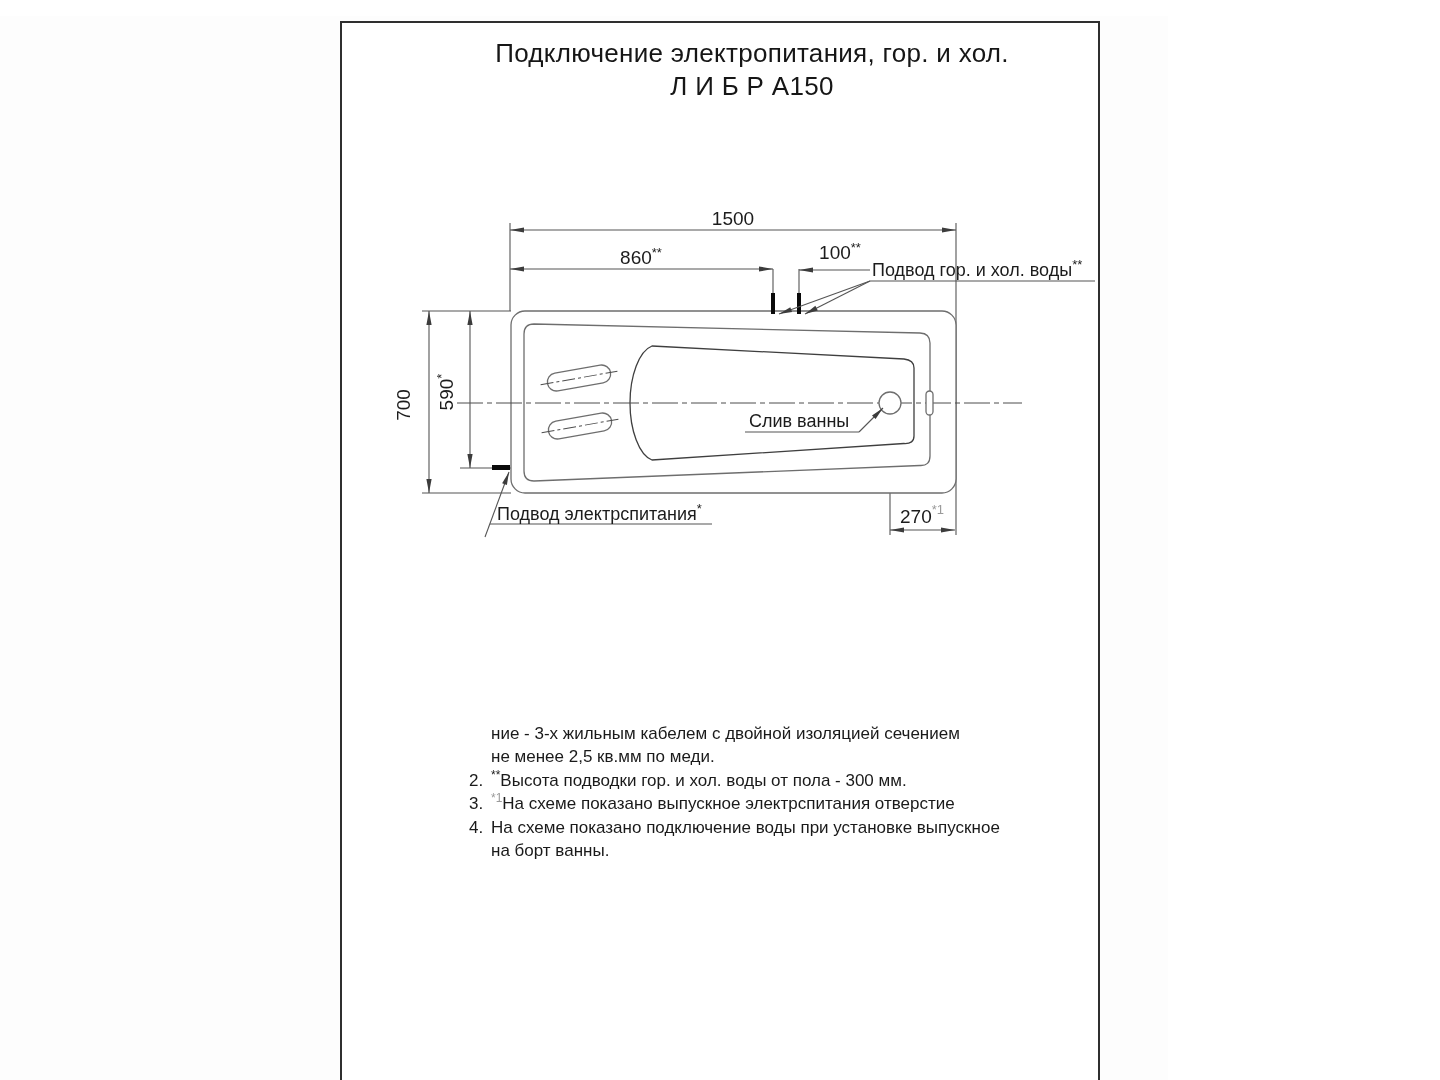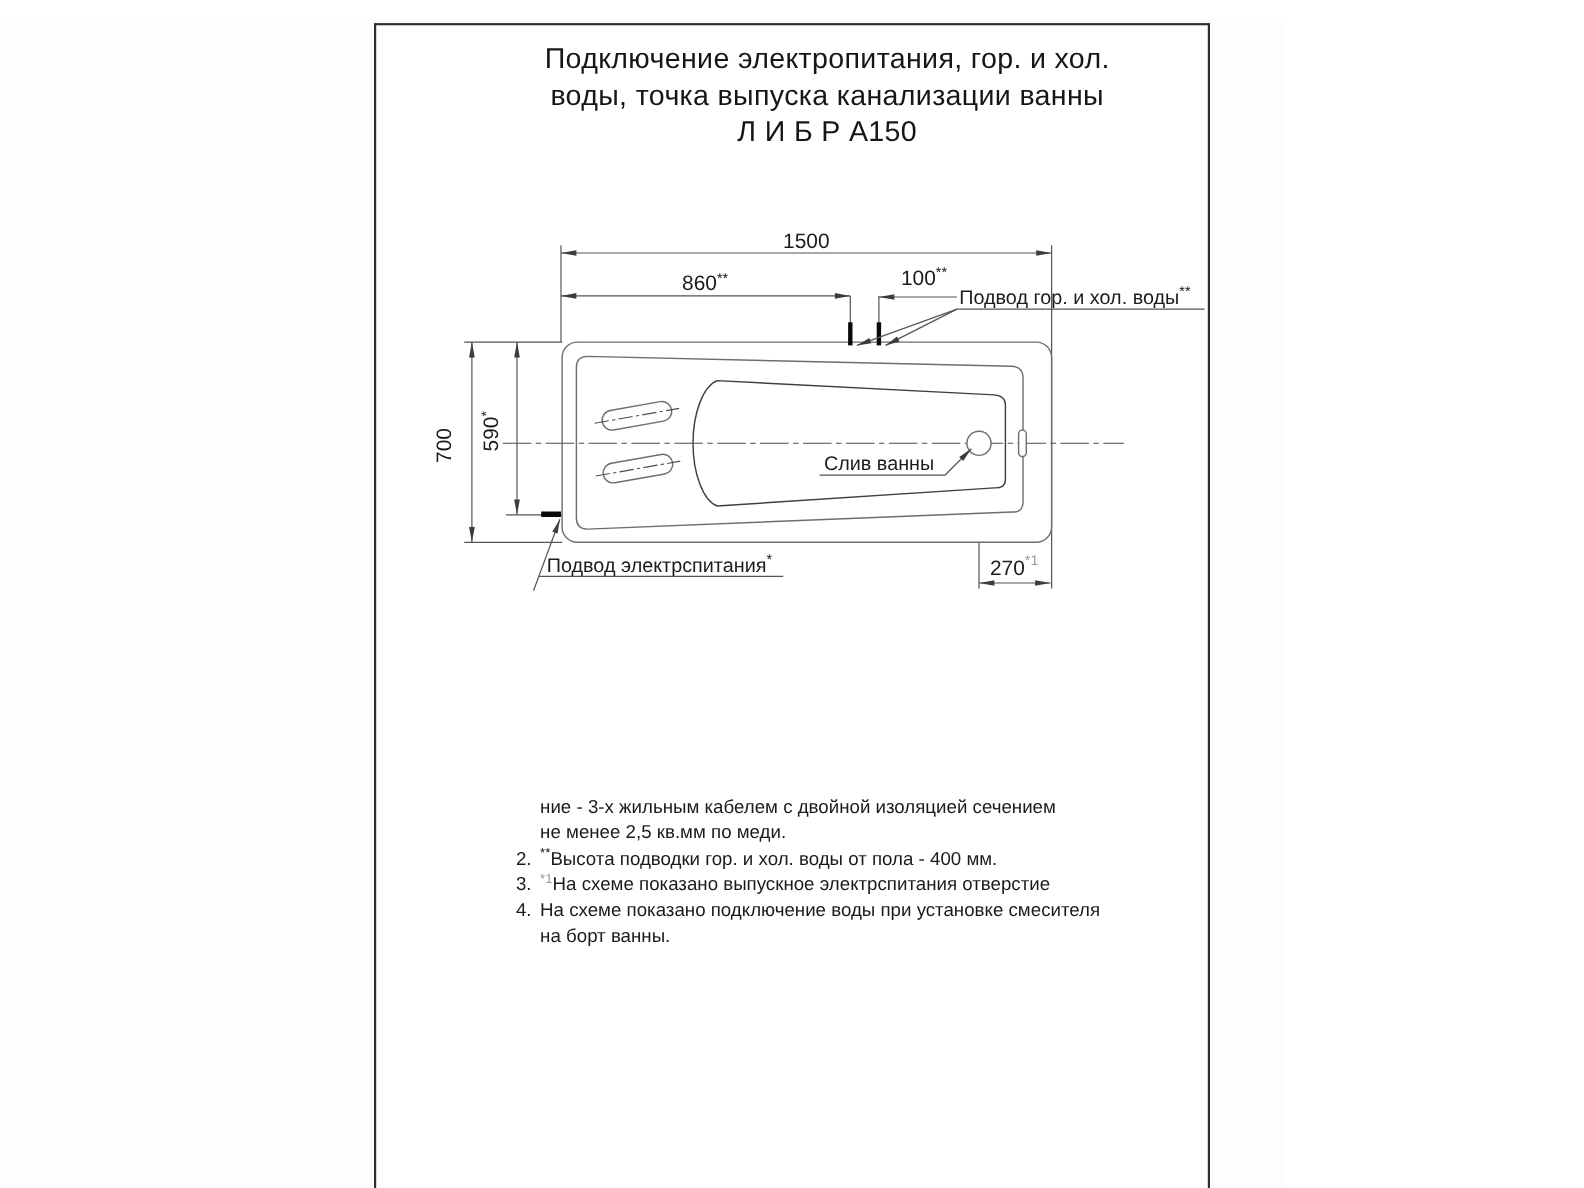--- a/index.html
+++ b/index.html
@@ -29,21 +29,20 @@
   .note-marker.gray{color:#9a9a9a;}
 </style>
 </head>
 <body>
 
 <div class="canvas">
   <div class="page">
 
     <div class="title">
       <div>Подключение электропитания, гор. и хол.</div>
-      <div>воды, точка выпуска канализации ванны</div>
       <div>Л И Б Р А150</div>
     </div>
 
     <svg class="drawing" viewBox="0 0 756 1064">
 
       <g>
         <line class="thin" x1="80" y1="288" x2="169" y2="288"></line>
         <line class="thin" x1="80" y1="470" x2="169" y2="470"></line>
         <line class="thin" x1="168" y1="200" x2="168" y2="288"></line>
         <line class="thin" x1="614" y1="200" x2="614" y2="512"></line>
@@ -137,20 +136,20 @@
         <line class="thin" x1="148" y1="501" x2="370" y2="501"></line>
         <line class="thin" x1="143" y1="514" x2="167" y2="449"></line>
         <polygon class="arrow" points="167,449 164.9,462.1 160.1,460.3"></polygon>
         <text class="labtext" x="155" y="497"><tspan>Подвод электрспитания</tspan><tspan class="ssup" dy="-7">*</tspan></text>
       </g>
     </svg>
 
     <div class="notes">
       <div class="note-line"><span class="note-num"></span><span>ние - 3-х жильным кабелем с двойной изоляцией сечением</span></div>
       <div class="note-line"><span class="note-num"></span><span>не менее 2,5 кв.мм по меди.</span></div>
-      <div class="note-line"><span class="note-num">2.</span><span class="note-marker">**</span><span>Высота подводки гор. и хол. воды от пола - 400 мм.</span></div>
+      <div class="note-line"><span class="note-num">2.</span><span class="note-marker">**</span><span>Высота подводки гор. и хол. воды от пола - 300 мм.</span></div>
       <div class="note-line"><span class="note-num">3.</span><span class="note-marker gray">*1</span><span>На схеме показано выпускное электрспитания отверстие</span></div>
-      <div class="note-line"><span class="note-num">4.</span><span>На схеме показано подключение воды при установке смесителя</span></div>
+      <div class="note-line"><span class="note-num">4.</span><span>На схеме показано подключение воды при установке выпускное</span></div>
       <div class="note-line"><span class="note-num"></span><span>на борт ванны.</span></div>
     </div>
 
   </div>
 </div>
 
 </body></html>

